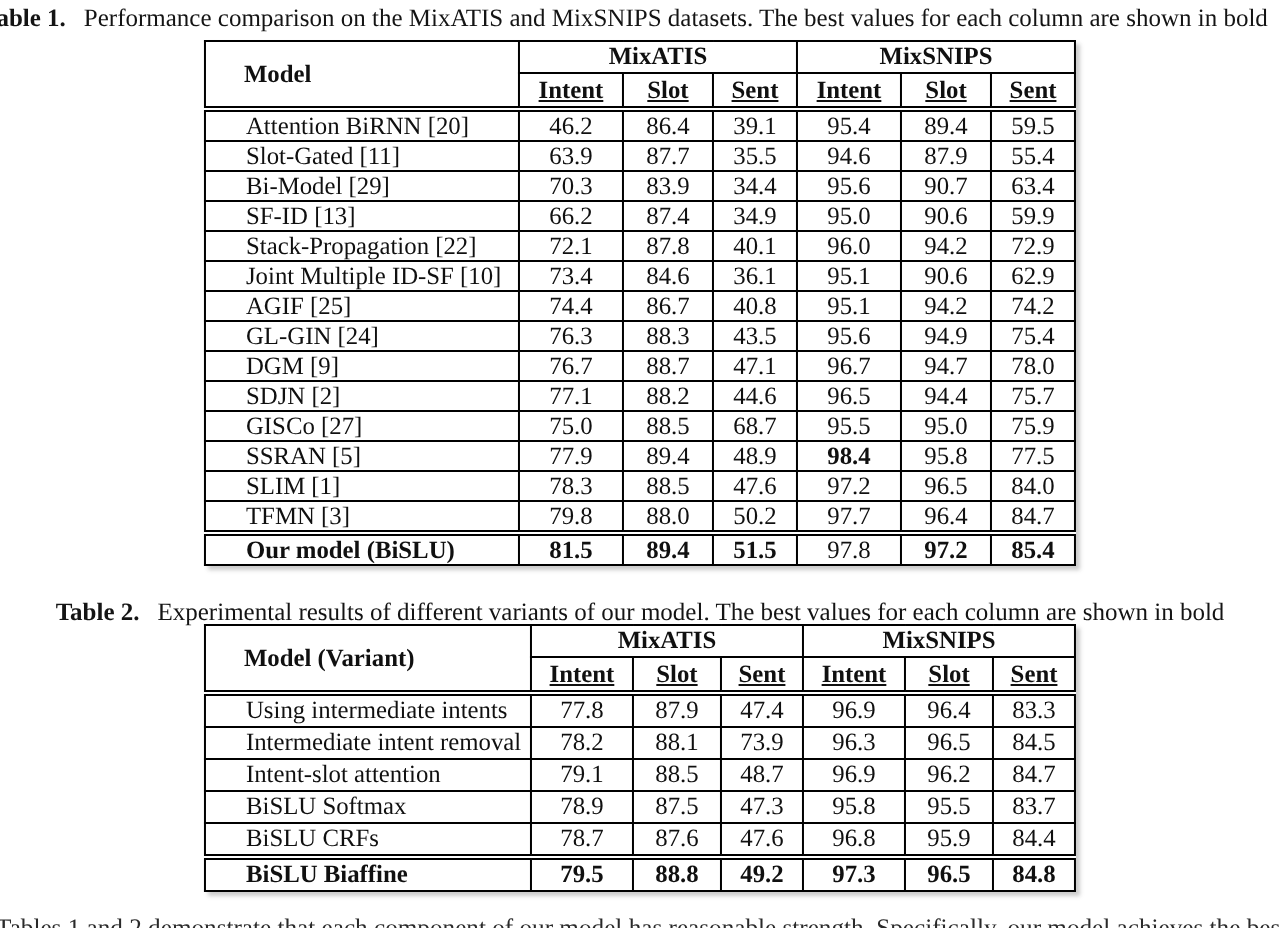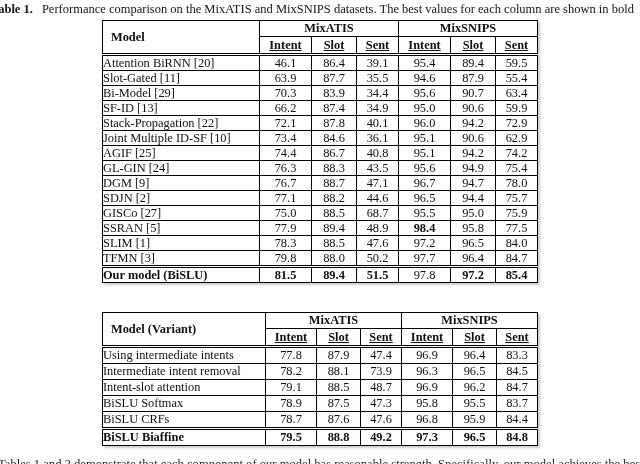--- a/index.html
+++ b/index.html
@@ -78,25 +78,25 @@
   
   table.results thead tr.sub-row th,
   table.results thead th.model-head { border-bottom: 3px double #000; }
 
   
   table.t1 tbody td { height: 14px; line-height: 14px; }
   table.t2 tbody td { height: 15px; line-height: 15px; margin-top: 28px; }
 
   table.results td.model {
     text-align: left;
-    padding-left: 0;
+    padding-left: 20px;
   }
   table.results th.model-head {
     text-align: left;
-    padding-left: 8px;
+    padding-left: 19px;
   }
   table.results .b { font-weight: bold; }
 
   
   table.results tbody tr.final td { border-top: 3px double #000; }
 
   
   col.c-model1 { width: 157px; }
   col.c-model2 { width: 163px; }
   col.c-int1 { width: 52px; }  col.c-slot1 { width: 45px; }  col.c-sent1 { width: 42px; }
@@ -144,21 +144,21 @@
         <th>Slot</th>
         <th>Sent</th>
         <th>Intent</th>
         <th>Slot</th>
         <th>Sent</th>
       </tr>
     </thead>
     <tbody>
         <tr>
           <td class="model">Attention BiRNN [20]</td>
-          <td>46.1</td>
+          <td>46.2</td>
           <td>86.4</td>
           <td>39.1</td>
           <td>95.4</td>
           <td>89.4</td>
           <td>59.5</td>
         </tr>
         <tr>
           <td class="model">Slot-Gated [11]</td>
           <td>63.9</td>
           <td>87.7</td>
@@ -280,20 +280,25 @@
           <td class="b">81.5</td>
           <td class="b">89.4</td>
           <td class="b">51.5</td>
           <td>97.8</td>
           <td class="b">97.2</td>
           <td class="b">85.4</td>
         </tr>
       </tbody>
   </table>
 
+  <div class="caption caption2">
+    <span>
+      <span class="cap-label">Table 2.</span><span class="cap-text">Experimental results of different variants of our model. The best values for each column are shown in bold</span>
+    </span>
+  </div>
 
   <table class="results t2">
     <colgroup>
       <col class="c-model2">
         <col class="c-int2">
         <col class="c-slot2">
         <col class="c-sent2">
       <col class="c-int2">
         <col class="c-slot2">
         <col class="c-sent2">

